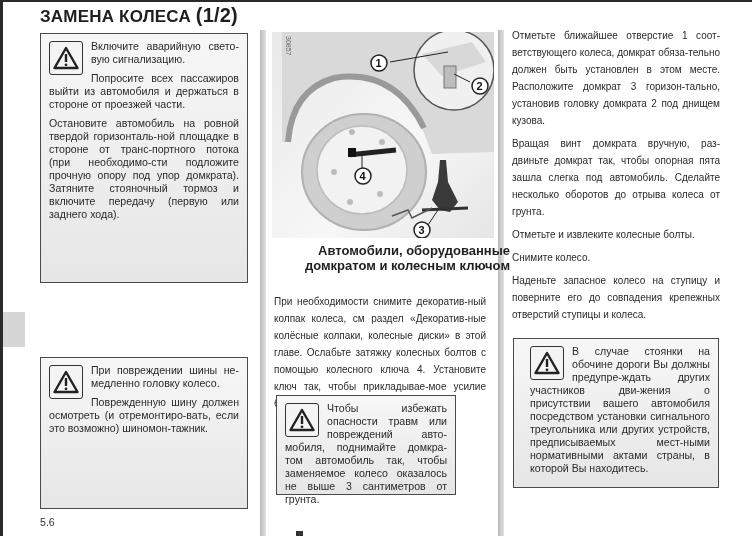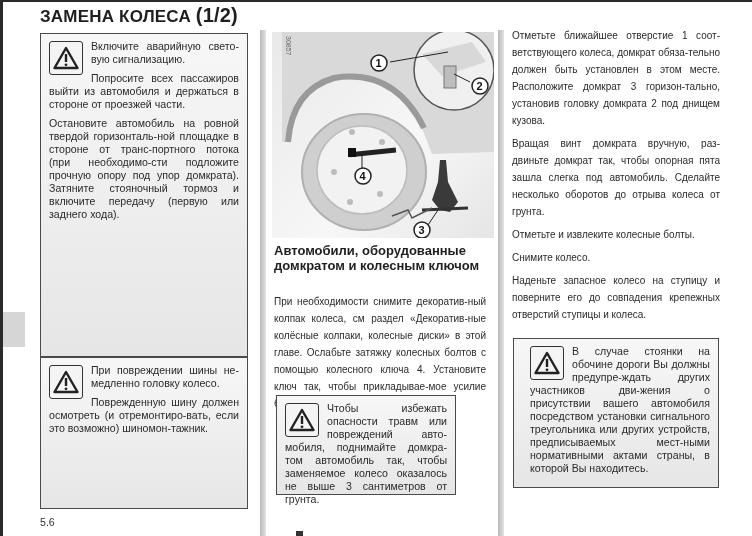--- a/index.html
+++ b/index.html
@@ -52,21 +52,21 @@
 <div class="tab-marker"></div>
 
 <div class="title">
   <span>ЗАМЕНА КОЛЕСА</span>
   <small>(1/2)</small>
 </div>
 
 <div class="col-sep" style="left:260px;"></div>
 <div class="col-sep" style="left:498px;"></div>
 
-<div class="warn" style="left:40px; top:33px; width:208px; height:324px;">
+<div class="warn" style="left:40px; top:33px; width:208px; height:250px;">
   <span class="warn-icon">
     <svg width="26" height="24" viewBox="0 0 26 24">
         <path d="M13 2 L24.5 22 L1.5 22 Z" fill="none" stroke="#222" stroke-width="2.4" stroke-linejoin="round"></path>
         <rect x="11.8" y="8" width="2.4" height="8" fill="#222"></rect>
         <circle cx="13" cy="18.8" r="1.4" fill="#222"></circle>
       </svg>
   </span>
   <p>Включите аварийную свето-вую сигнализацию.</p>
   <p>Попросите всех пассажиров выйти из автомобиля и держаться в стороне от проезжей части.</p>
   <p>Остановите автомобиль на ровной твердой горизонталь-ной площадке в стороне от транс-портного потока (при необходимо-сти подложите прочную опору под упор домкрата). Затяните стояночный тормоз и включите передачу (первую или заднего хода).</p>
@@ -129,21 +129,21 @@
         <text class="callout" x="146.5" y="202" fill="#111">3</text>
       </g>
     <g>
         <circle cx="91" cy="144" r="8" fill="#fff" stroke="#222" stroke-width="1.5"></circle>
         <text class="callout" x="87.5" y="148" fill="#111">4</text>
       </g>
     <text x="14" y="4" font-size="7" fill="#666" transform="rotate(90 14 4)">30857</text>
   </svg>
 </div>
 
-<div class="subhead" style="left:274px; top:243px; width:220px;">Автомобили, оборудованные домкратом и колесным ключом</div>
+<div class="subhead" style="left:290px; top:243px; width:220px;text-align:right;">Автомобили, оборудованные домкратом и колесным ключом</div>
 
 <div class="body-text" style="left:274px; top:293px; width:212px;">
   <p>При необходимости снимите декоратив-ный колпак колеса, см раздел «Декоратив-ные колёсные колпаки, колесные диски» в этой главе. Ослабьте затяжку колесных болтов с помощью колесного ключа 4. Установите ключ так, чтобы прикладывае-мое усилие было направлено вниз.</p>
 </div>
 
 <div class="warn" style="left:276px; top:395px; width:180px; height:100px;">
   <span class="warn-icon">
     <svg width="26" height="24" viewBox="0 0 26 24">
         <path d="M13 2 L24.5 22 L1.5 22 Z" fill="none" stroke="#222" stroke-width="2.4" stroke-linejoin="round"></path>
         <rect x="11.8" y="8" width="2.4" height="8" fill="#222"></rect>

